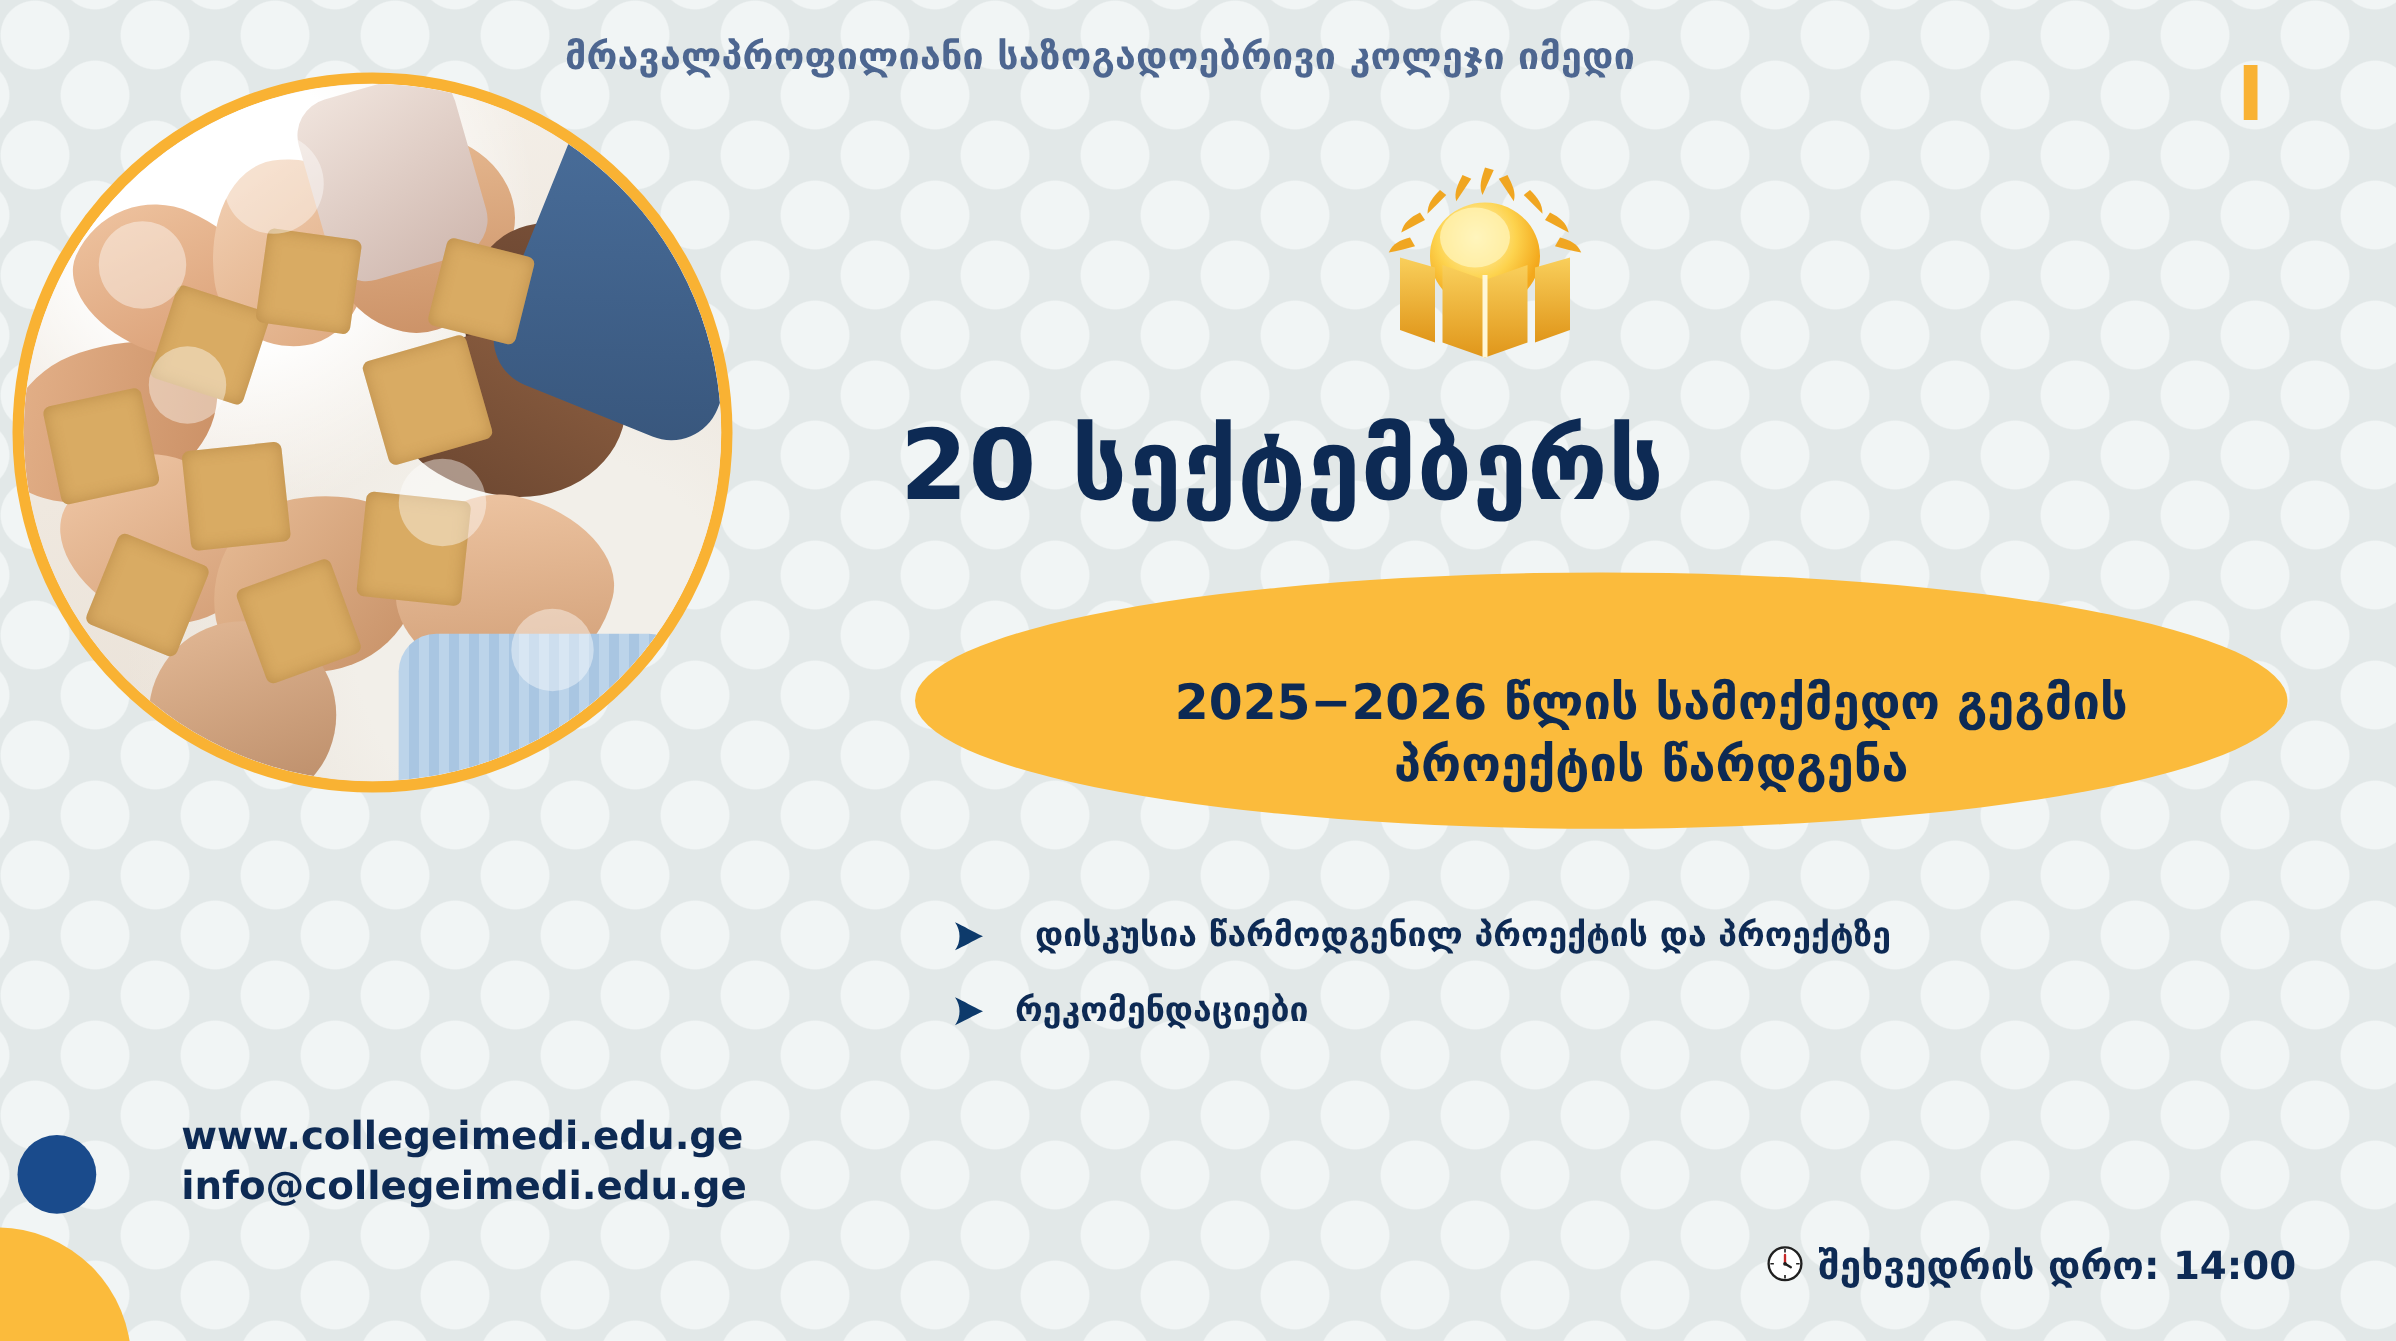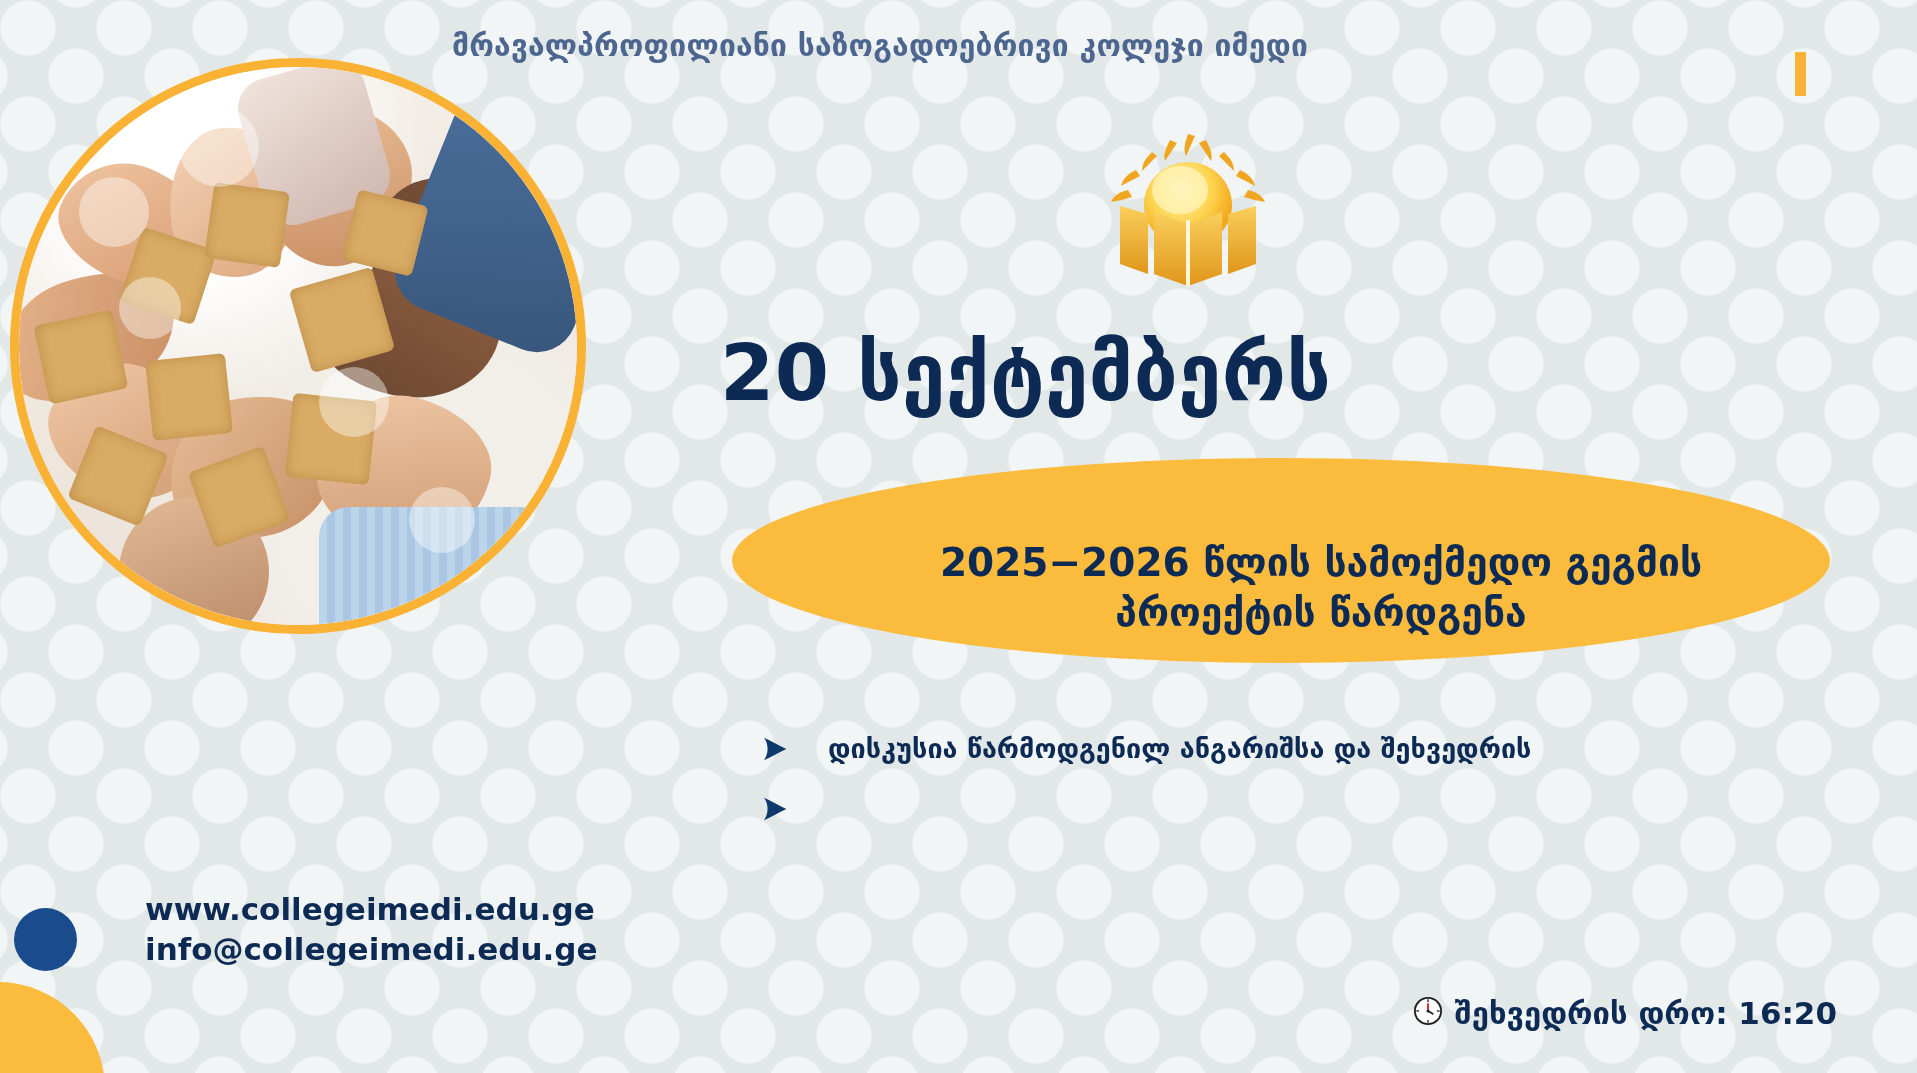--- a/index.html
+++ b/index.html
@@ -197,29 +197,30 @@
 
   <div class="bullets">
 
 
     <div class="bullet">
       <span class="arrow">
         <svg viewBox="0 0 40 32" width="32" height="26" aria-hidden="true">
           <path d="M5 2c9 4 17 9 28 14C22 21 14 26 5 30c6-8 6-20 0-28z" fill="#0d3a6b"></path>
         </svg>
       </span>
-      <span class="btxt">დისკუსია წარმოდგენილ ანგარიშსა და შეხვედრის</span>
+      <span class="btxt">დისკუსია წარმოდგენილ პროექტის და პროექტზე</span>
     </div>
 
     <div class="bullet">
       <span class="arrow">
         <svg viewBox="0 0 40 32" width="32" height="26" aria-hidden="true">
           <path d="M5 2c9 4 17 9 28 14C22 21 14 26 5 30c6-8 6-20 0-28z" fill="#0d3a6b"></path>
         </svg>
       </span>
+      <span class="btxt">რეკომენდაციები</span>
     </div>
 
   </div>
 
   <div class="contacts">
     <div>www.collegeimedi.edu.ge</div>
     <div>info@collegeimedi.edu.ge</div>
   </div>
 
   <div class="timeline">
@@ -230,19 +231,19 @@
           <line x1="16" y1="3.5" x2="16" y2="6.5"></line>
           <line x1="16" y1="25.5" x2="16" y2="28.5"></line>
           <line x1="3.5" y1="16" x2="6.5" y2="16"></line>
           <line x1="25.5" y1="16" x2="28.5" y2="16"></line>
         </g>
         <line x1="16" y1="16" x2="16" y2="8.5" stroke="#c62828" stroke-width="2" stroke-linecap="round"></line>
         <line x1="16" y1="16" x2="21" y2="19" stroke="#202020" stroke-width="2" stroke-linecap="round"></line>
         <circle cx="16" cy="16" r="1.6" fill="#202020"></circle>
       </svg>
     </span>
-    <span class="ttxt">შეხვედრის დრო: 16:20</span>
+    <span class="ttxt">შეხვედრის დრო: 14:00</span>
   </div>
 
   <div class="blue-dot"></div>
   <div class="yellow-corner"></div>
 
 </div>
 
 </body></html>

